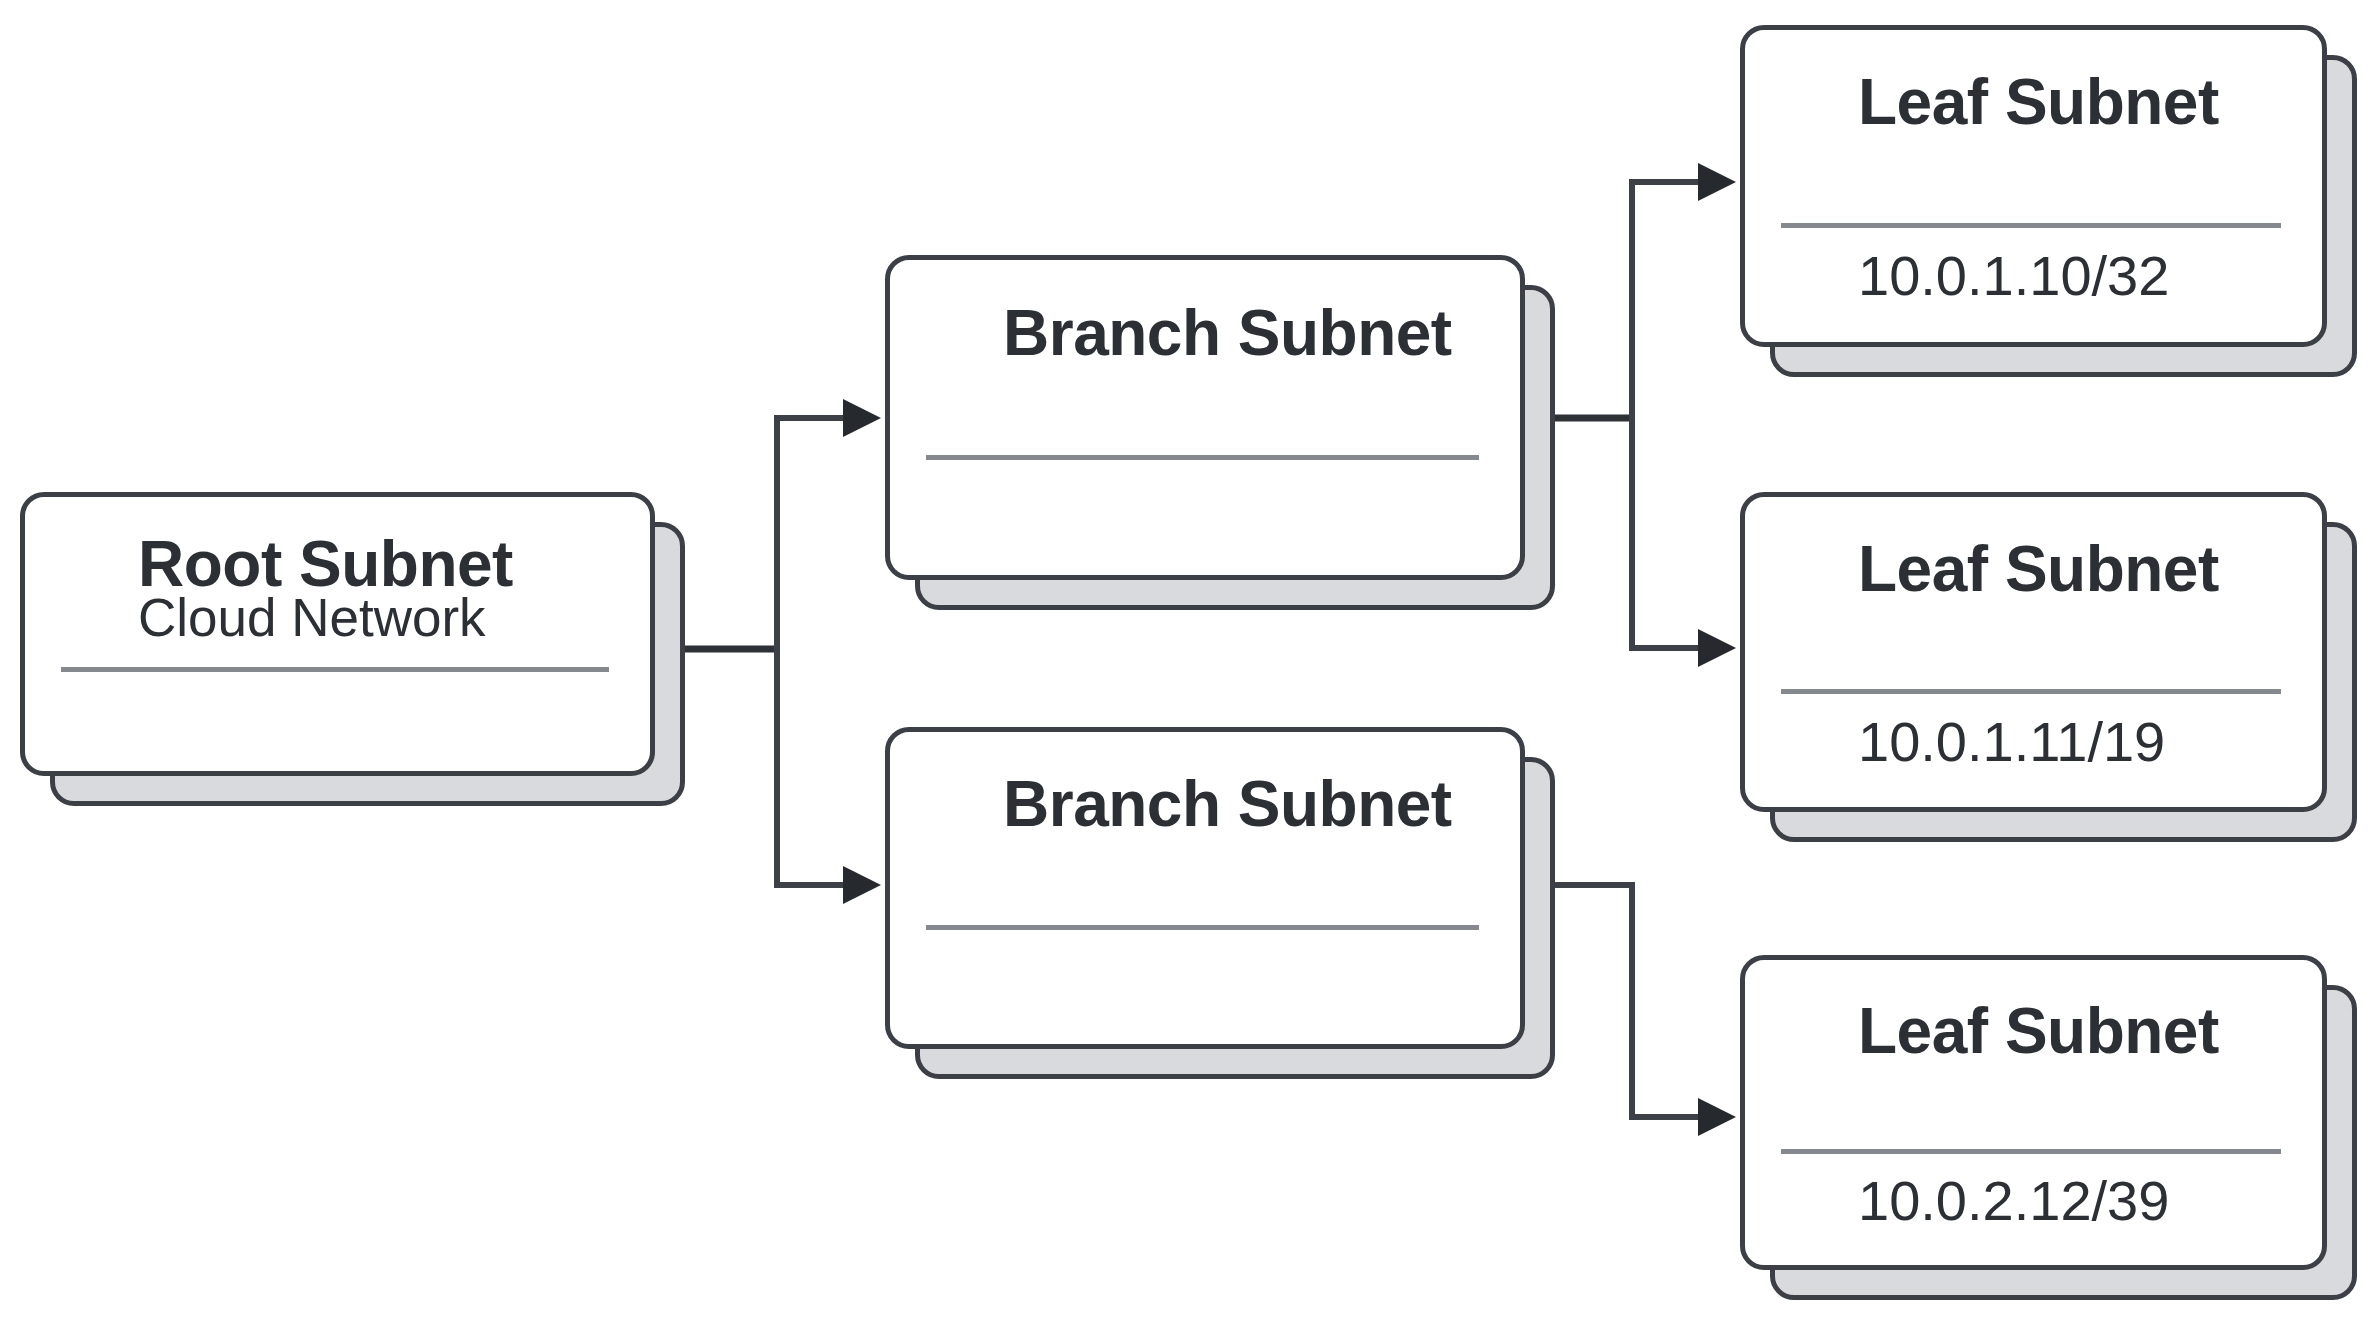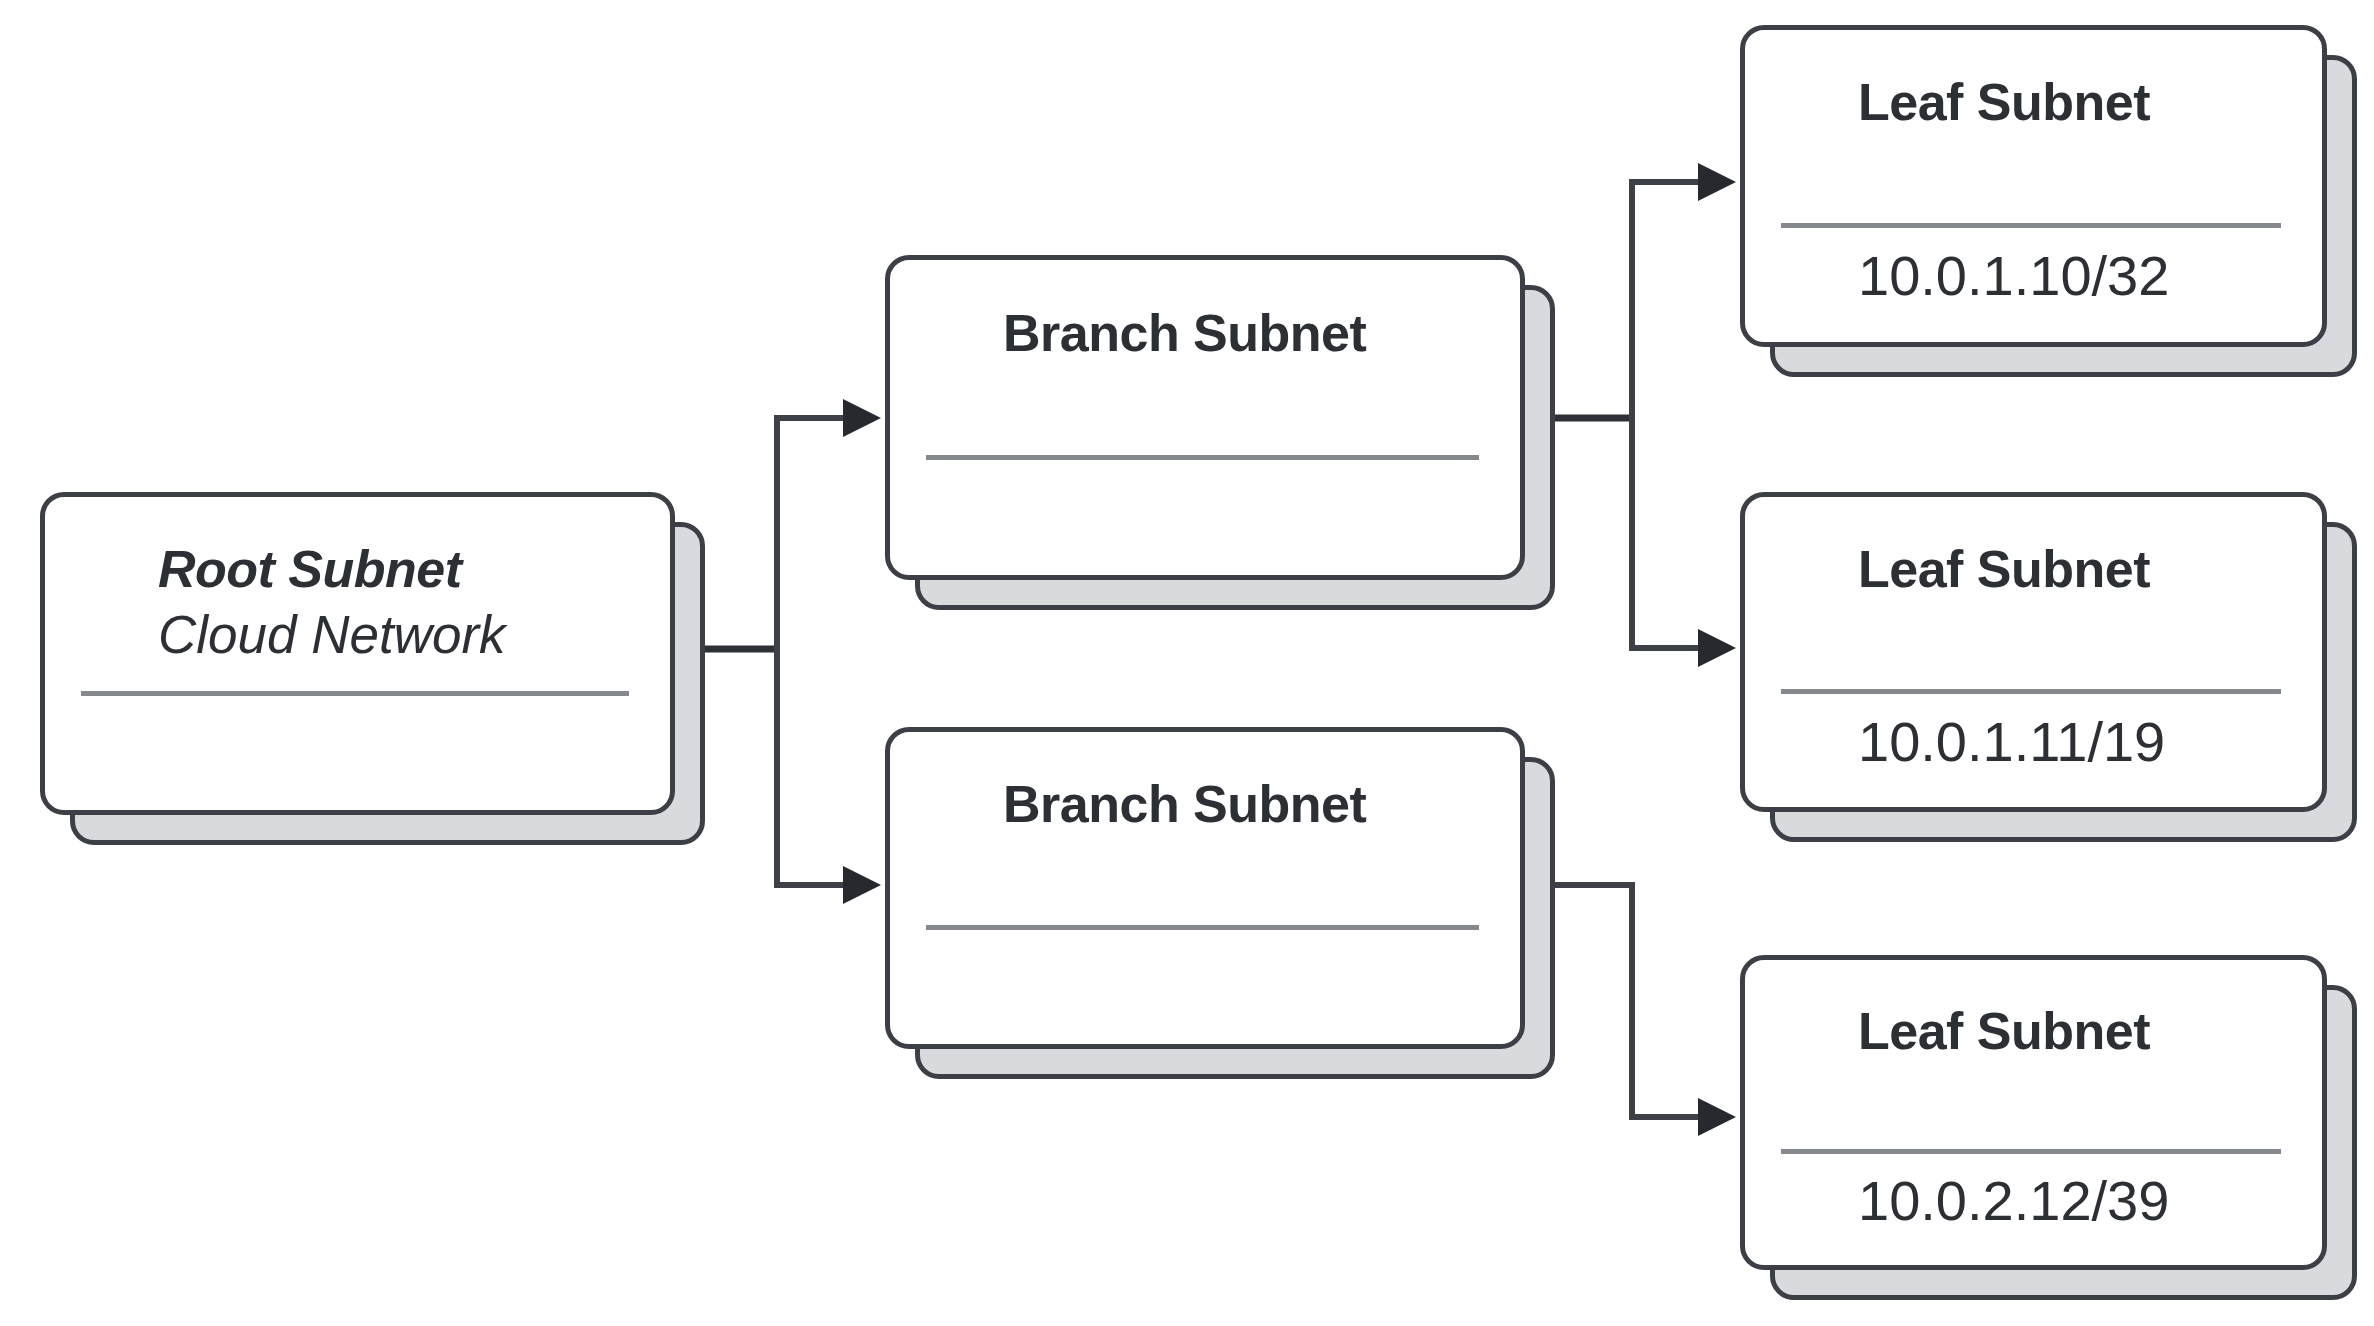--- a/index.html
+++ b/index.html
@@ -64,21 +64,21 @@
     border: 5px solid #3c3f45;
     border-radius: 24px;
     box-sizing: border-box;
   }
   .card .title {
     position: absolute;
     left: 113px;
     right: 20px;
     top: 13.5%;
     line-height: 60px;
-    font-size: 52px;
+    font-size: 64px;
     font-weight: 700;
     letter-spacing: -0.5px;
     white-space: nowrap;
   }
   .card .subtitle {
     position: absolute;
     left: 113px;
     right: 20px;
     top: calc(44% - 30px);
     line-height: 60px;
@@ -98,21 +98,21 @@
     position: absolute;
     left: 113px;
     right: 20px;
     top: calc(79% - 28px);
     line-height: 56px;
     font-size: 56px;
     font-weight: 400;
     white-space: nowrap;
   }
   
-  #node-root    { left: 40px;   top: 492px; width: 635px; height: 323px; font-style: italic; }
+  #node-root    { left: 20px;   top: 492px; width: 635px; height: 284px; }
   #node-branch1 { left: 885px;  top: 255px; width: 640px; height: 325px; }
   #node-branch2 { left: 885px;  top: 727px; width: 640px; height: 322px; }
   #node-leaf1   { left: 1740px; top: 25px;  width: 587px; height: 322px; }
   #node-leaf2   { left: 1740px; top: 492px; width: 587px; height: 320px; }
   #node-leaf3   { left: 1740px; top: 955px; width: 587px; height: 315px; }
 </style>
 </head>
 <body>
 
 <div id="canvas">

